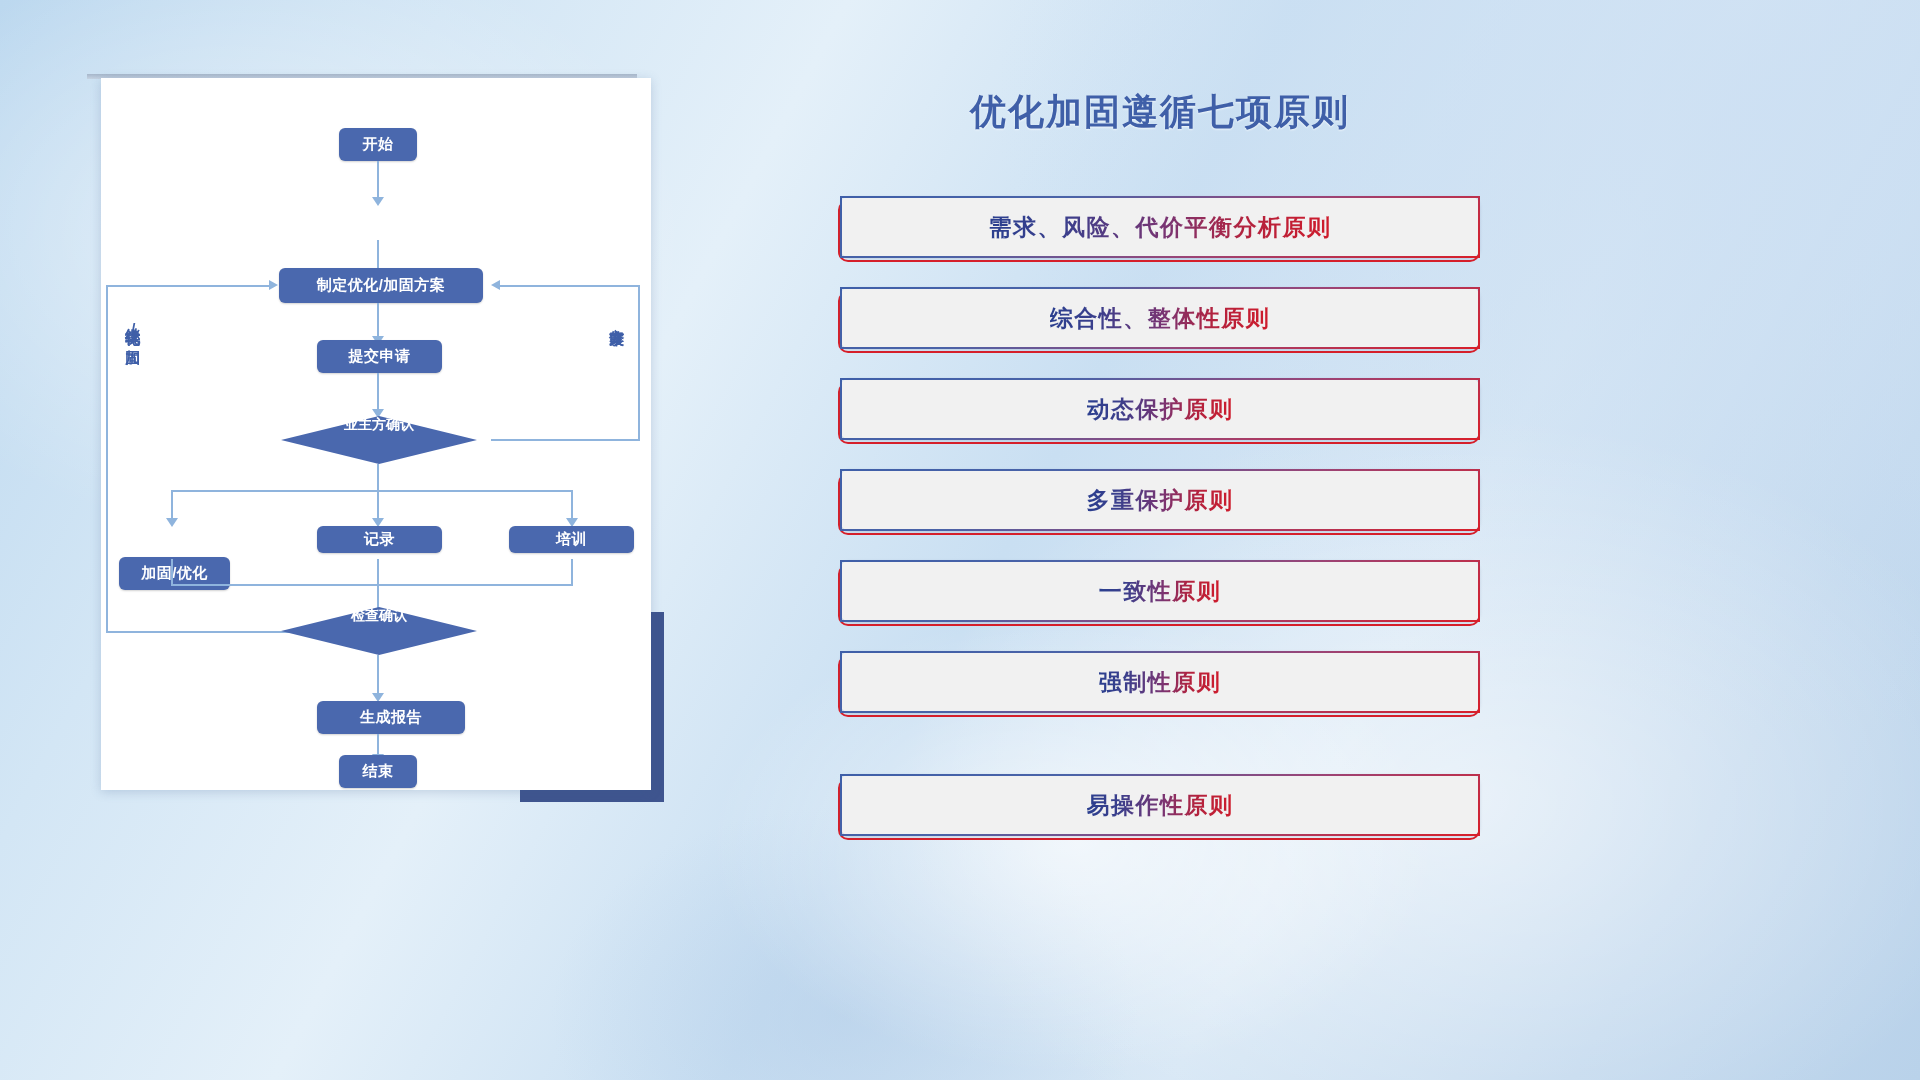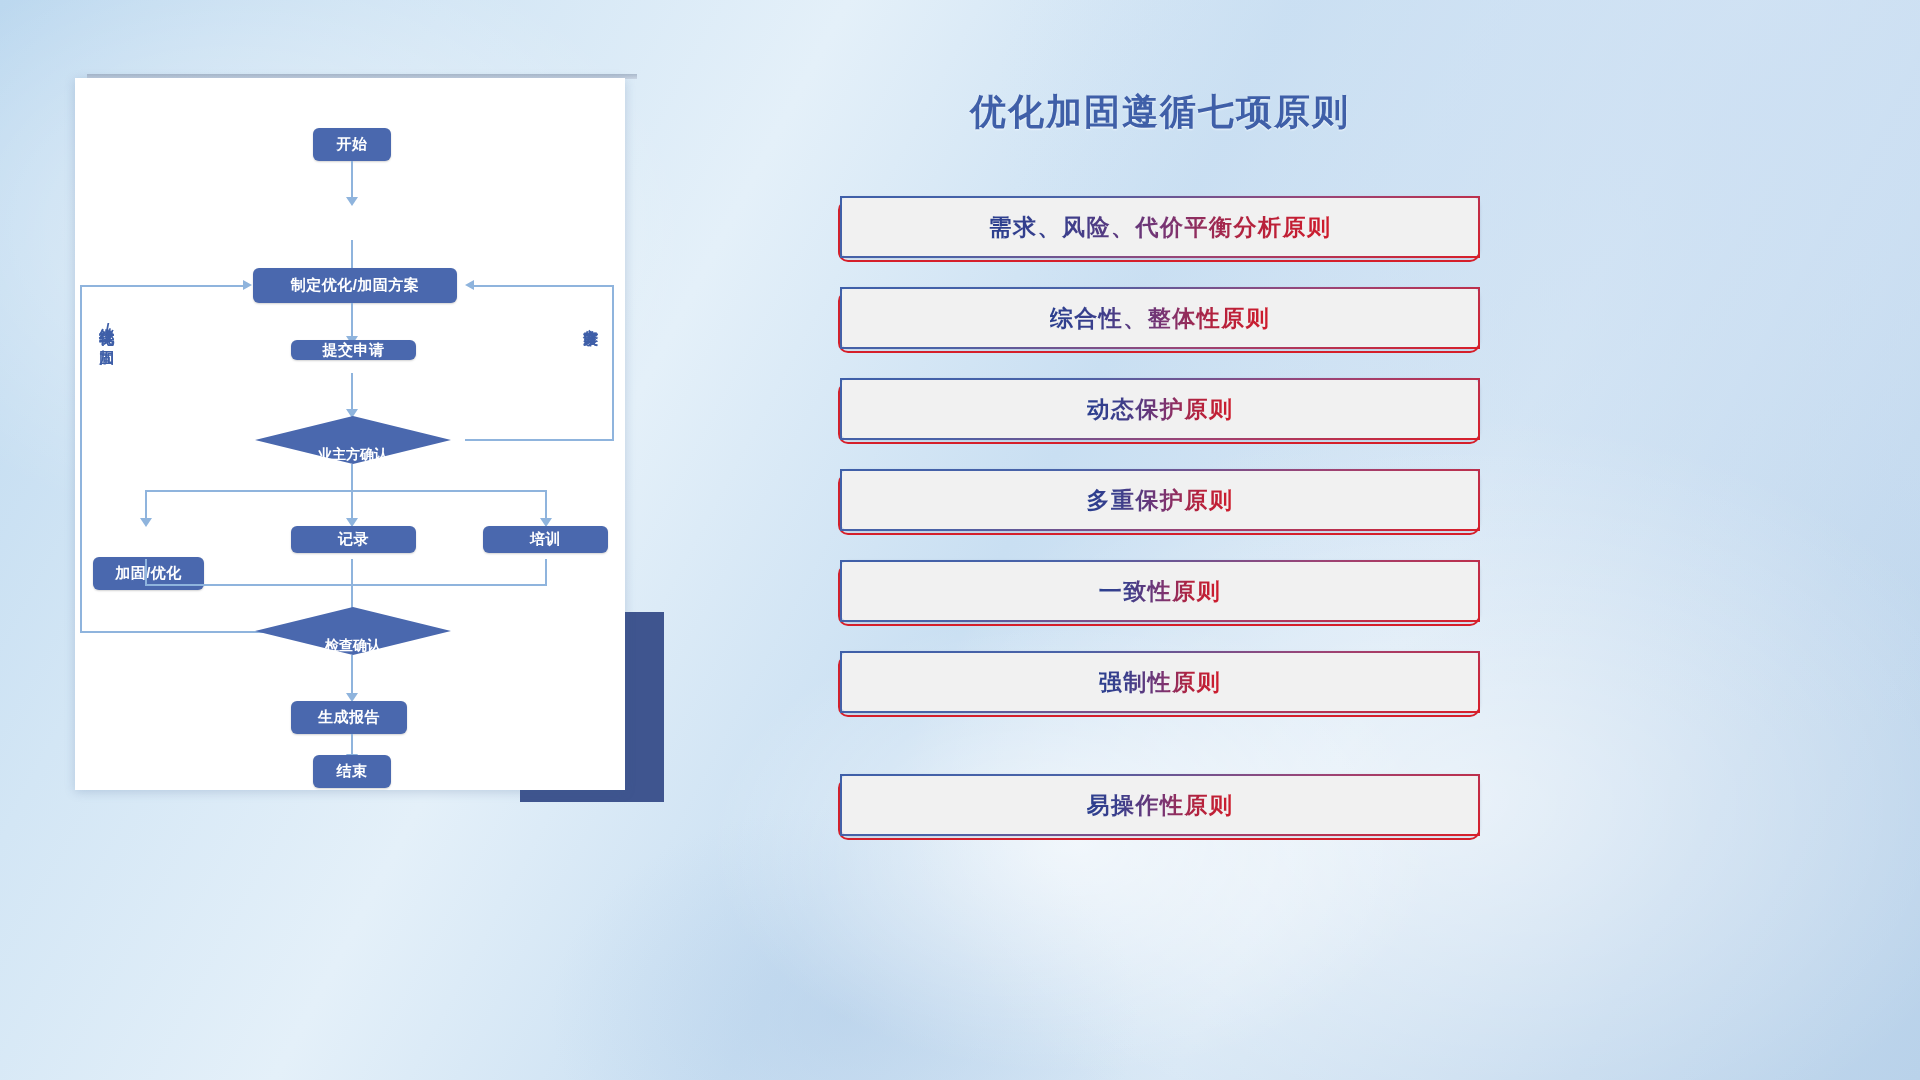--- a/index.html
+++ b/index.html
@@ -18,32 +18,32 @@
         linear-gradient(118deg, #bcd8ef 0%, #d3e6f5 18%, #e4f0f9 34%, #c9dff2 52%, #d7e7f5 70%, #c3d9ee 86%, #b9d2ea 100%);
   }
   #bg2{position:absolute;inset:0;
       background:
         radial-gradient(520px 330px at 56% 78%, rgba(255,255,255,.65) 0%, rgba(255,255,255,0) 70%),
         radial-gradient(420px 300px at 44% 94%, rgba(179,205,232,.55) 0%, rgba(179,205,232,0) 70%);
       mix-blend-mode:normal;}
 
   
   #accent-bar{position:absolute;left:520px;top:612px;width:144px;height:190px;background:#3f558f;}
-  #card{position:absolute;left:75px;top:78px;width:550px;height:712px;background:#fff;
+  #card{position:absolute;left:101px;top:78px;width:550px;height:712px;background:#fff;
         box-shadow:0 2px 10px rgba(60,90,140,.22);}
   #card-top-edge{position:absolute;left:87px;top:74px;width:550px;height:5px;
         background:linear-gradient(180deg,#9aa9bd,#c4cedd);opacity:.75;}
 
   
   .node{position:absolute;background:#4a68ae;border-radius:6px;color:#fff;
         display:flex;align-items:center;justify-content:center;
         font-size:15px;font-weight:bold;letter-spacing:.5px;white-space:nowrap;
         box-shadow:0 1px 2px rgba(0,0,0,.18);}
   .diamond{position:absolute;color:#fff;font-size:14px;font-weight:bold;
-        display:flex;align-items:flex-end;justify-content:center;}
+        display:flex;align-items:flex-start;justify-content:center;}
   .diamond .dshape{position:absolute;inset:0;background:#4a68ae;
         clip-path:polygon(50% 0,100% 50%,50% 100%,0 50%);}
   .diamond span{position:relative;z-index:2;}
 
   
   .ln{position:absolute;background:#8fb4dd;}
   .lnv{width:1.6px;}
   .lnh{height:1.6px;}
   .arrow{position:absolute;width:0;height:0;}
   .arr-down{border-left:6px solid transparent;border-right:6px solid transparent;border-top:9px solid #8fb4dd;}
@@ -99,21 +99,21 @@
 
   <div class="ln lnv" style="left:276px;top:162px;height:38px;"></div>
   <div class="arrow arr-down" style="left:271px;top:192px;"></div>
 
   <div class="node" style="left:178px;top:190px;width:204px;height:35px;">
     <span>制定优化/加固方案</span>
   </div>
   <div class="ln lnv" style="left:276px;top:225px;height:41px;"></div>
   <div class="arrow arr-down" style="left:271px;top:258px;"></div>
 
-  <div class="node" style="left:216px;top:262px;width:125px;height:20px;">
+  <div class="node" style="left:216px;top:262px;width:125px;height:33px;">
     <span>提交申请</span>
   </div>
   <div class="ln lnv" style="left:276px;top:295px;height:44px;"></div>
   <div class="arrow arr-down" style="left:271px;top:331px;"></div>
 
   <div class="diamond" style="left:180px;top:338px;width:196px;height:48px;">
     <div class="dshape"></div>
     <span>业主方确认</span>
   </div>
 
@@ -142,21 +142,21 @@
   <div class="arrow arr-down" style="left:271px;top:537px;"></div>
 
   <div class="diamond" style="left:180px;top:529px;width:196px;height:48px;">
     <div class="dshape"></div>
     <span>检查确认</span>
   </div>
 
   <div class="ln lnv" style="left:276px;top:577px;height:45px;"></div>
   <div class="arrow arr-down" style="left:271px;top:615px;"></div>
 
-  <div class="node" style="left:216px;top:623px;width:116px;height:33px;">
+  <div class="node" style="left:216px;top:623px;width:148px;height:33px;">
     <span>生成报告</span>
   </div>
   <div class="ln lnv" style="left:276px;top:656px;height:27px;"></div>
   <div class="arrow arr-down" style="left:271px;top:676px;"></div>
 
   <div class="node" style="left:238px;top:677px;width:78px;height:33px;">
     <span>结束</span>
   </div>
 
   <div class="vlabel" style="left:24px;top:238px;height:140px;">继续优化/加固</div>

